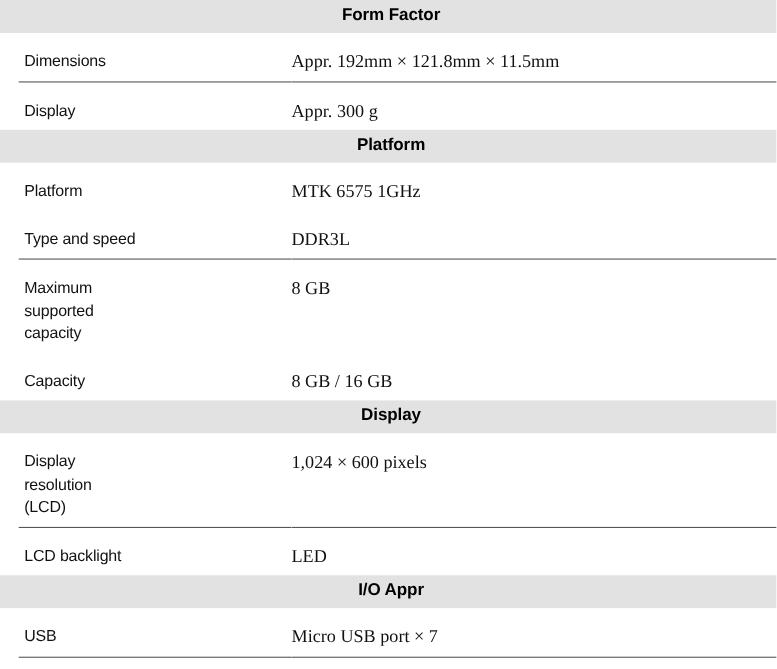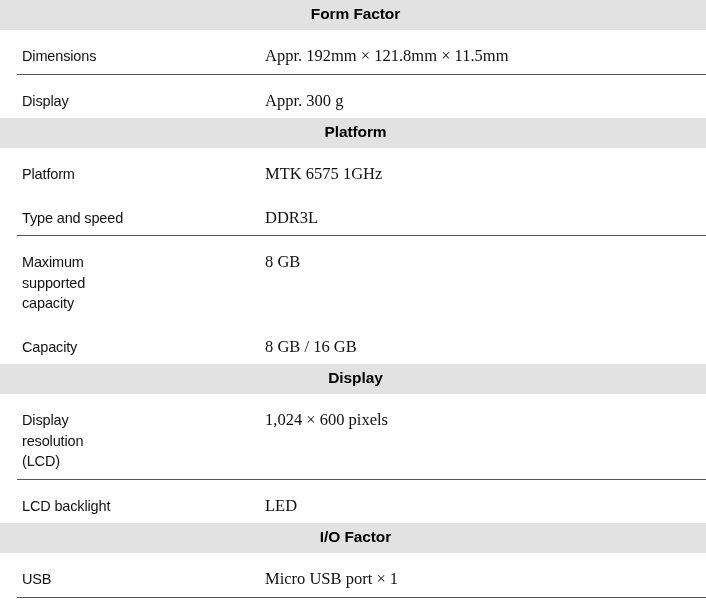--- a/index.html
+++ b/index.html
@@ -205,32 +205,32 @@
           </div>
         </td>
         <td class="value-cell">
           <div class="cell-inner">
             <div class="value-text">LED</div>
           </div>
         </td>
       </tr>
       <tr class="section-row">
         <td colspan="2">
-          <div class="section-title">I/O Factor</div>
+          <div class="section-title">I/O Appr</div>
         </td>
       </tr>
       <tr class="data-row">
         <td class="label-cell">
           <div class="cell-inner">
             <div class="label-text">USB</div>
           </div>
         </td>
         <td class="value-cell">
           <div class="cell-inner">
-            <div class="value-text">Micro USB port × 1</div>
+            <div class="value-text">Micro USB port × 7</div>
           </div>
         </td>
       </tr>
       <tr class="data-row has-rule">
         <td class="label-cell">
           <div class="cell-inner"></div>
         </td>
         <td class="value-cell">
           <div class="cell-inner"></div>
         </td>

